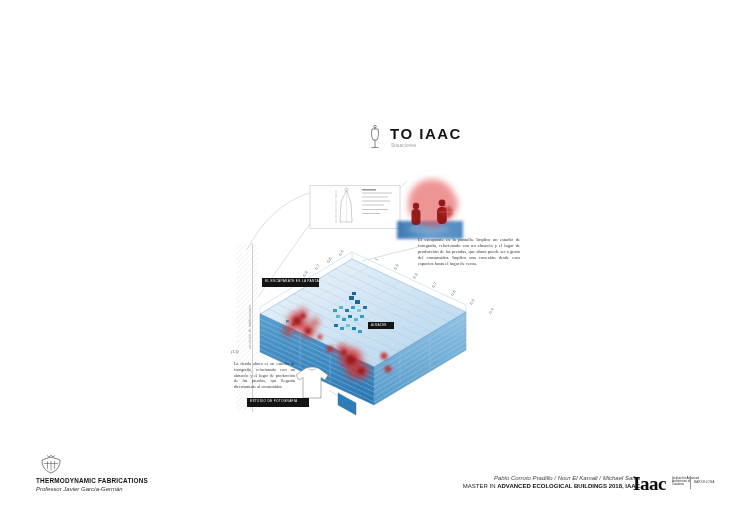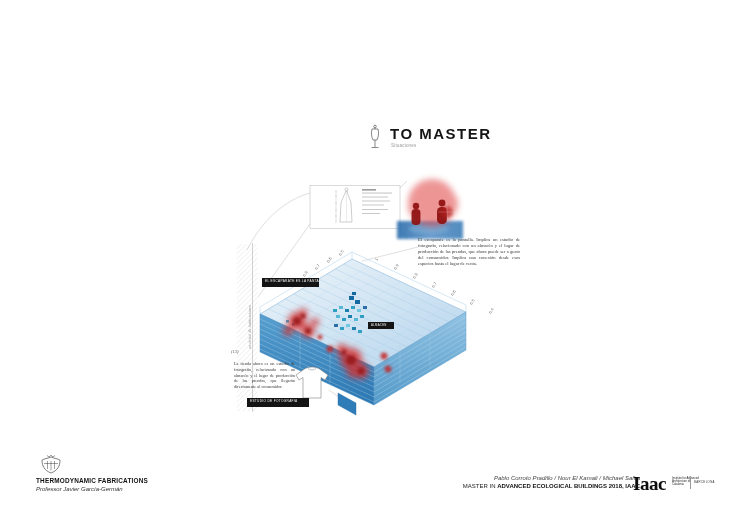--- a/index.html
+++ b/index.html
@@ -288,21 +288,21 @@
     <g transform="translate(41,455)" stroke="#2a2a2a" fill="none" stroke-width=".6">
       <path d="M10,2 C13.5,3.6 17,3.6 19,5.2 C19,11 16.5,15.5 10,18 C3.5,15.5 1,11 1,5.2 C3,3.6 6.5,3.6 10,2 Z"></path>
       <path d="M6,0.5 L8,2 L10,0.2 L12,2 L14,0.5" stroke-width=".5"></path>
       <line x1="6.5" y1="6" x2="6.5" y2="14" stroke-width=".45"></line>
       <line x1="10" y1="6" x2="10" y2="15.5" stroke-width=".45"></line>
       <line x1="13.5" y1="6" x2="13.5" y2="14" stroke-width=".45"></line>
       <line x1="3" y1="8.5" x2="17" y2="8.5" stroke-width=".45"></line>
     </g>
   </svg>
 
-  <div class="abs" id="title">TO MASTER</div>
+  <div class="abs" id="title">TO IAAC</div>
   <div class="abs" id="subtitle-wrap">
     <span class="scaled">Situaciones</span>
   </div>
 
   <div class="abs" id="right-para-wrap">
     <span class="scaled para">El escaparate es la pantalla. Implica un estudio de fotografía, relacionado con un almacén y el lugar de producción de las prendas, que ahora puede ser a gusto del consumidor. Implica una conexión desde esos espacios hasta el lugar de venta.</span>
   </div>
 
   <div class="abs" id="fig-num-wrap">
     <span class="scaled">(13)</span>

